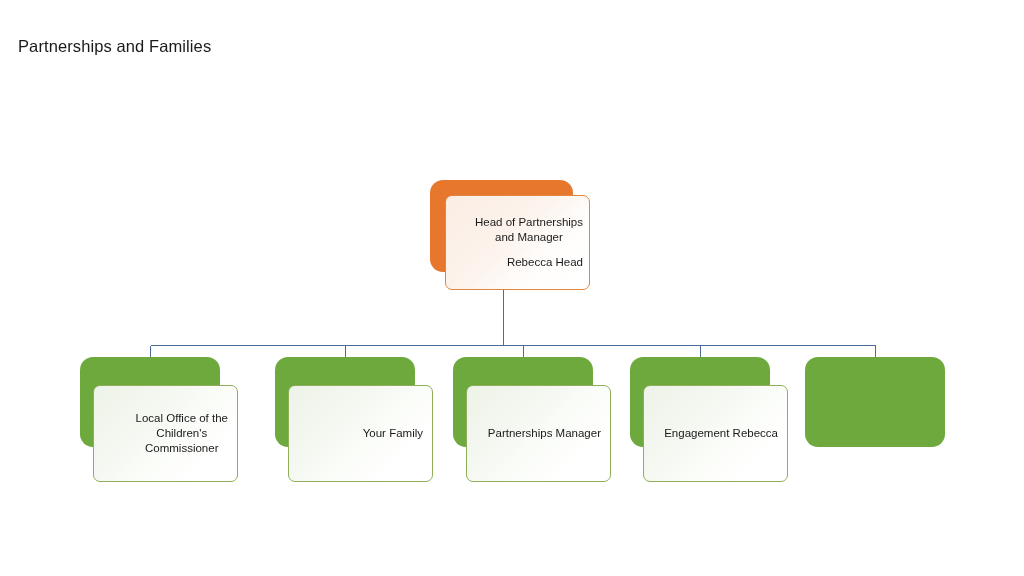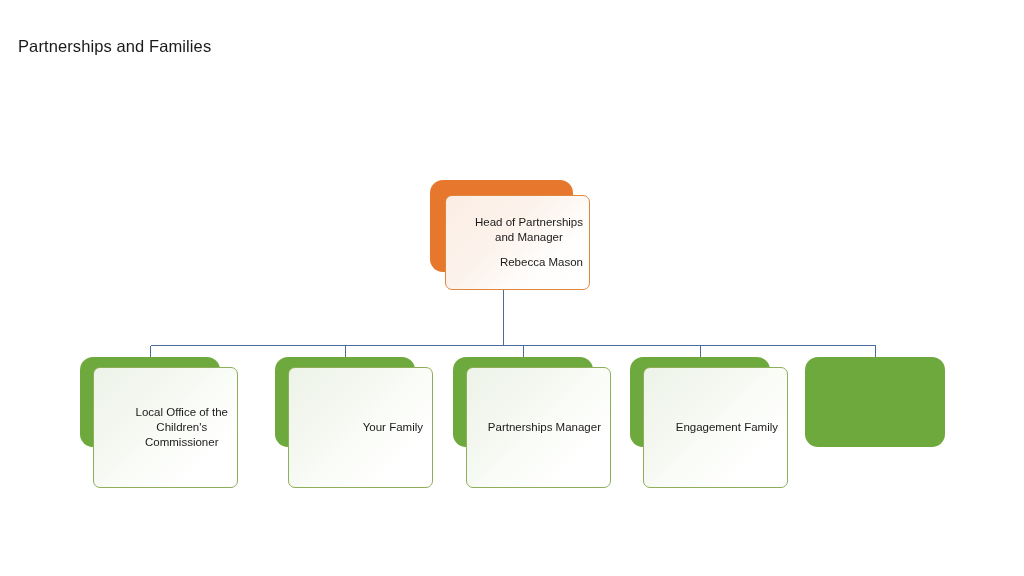--- a/index.html
+++ b/index.html
@@ -104,23 +104,23 @@
     width: 158px;
     height: 108px;
   }
   .node-child .back {
     width: 140px;
     height: 90px;
     background: #6DA93C;
   }
   .node-child .front {
     left: 13px;
-    top: 10px;
+    top: 28px;
     width: 145px;
-    height: 121px;
+    height: 97px;
     border: 1px solid #8EAE5A;
     background:
       linear-gradient(135deg, #EEF3E9 0%, #F3F7EF 30%, #FBFDF9 58%, #FFFFFF 80%, #FFFFFF 100%);
   }
   .node-child .label {
     font-size: 11.5px;
     line-height: 1.33;
     color: #1a1a1a;
     padding: 0 9px;
   }
@@ -151,21 +151,21 @@
   </g>
 </svg>
 
 <div class="node" id="node-root">
   <div class="back"></div>
   <div class="front">
     <span class="title-text">
       <span class="line">Head of Partnerships</span>
       <span class="line">and Manager</span>
     </span>
-    <span class="person-text">Rebecca Mason</span>
+    <span class="person-text">Rebecca Head</span>
   </div>
 </div>
 
 <div class="node node-child" id="node-loc">
   <div class="back"></div>
   <div class="front">
     <span class="label">
       <span class="line">Local Office of the</span>
       <span class="line">Children's</span>
       <span class="line">Commissioner</span>
@@ -183,19 +183,19 @@
 <div class="node node-child" id="node-part">
   <div class="back"></div>
   <div class="front">
     <span class="label">Partnerships Manager</span>
   </div>
 </div>
 
 <div class="node node-child" id="node-eng">
   <div class="back"></div>
   <div class="front">
-    <span class="label">Engagement Family</span>
+    <span class="label">Engagement Rebecca</span>
   </div>
 </div>
 
 <div class="node node-child" id="node-you">
   <div class="back"></div>
 </div>
 
 </body></html>

